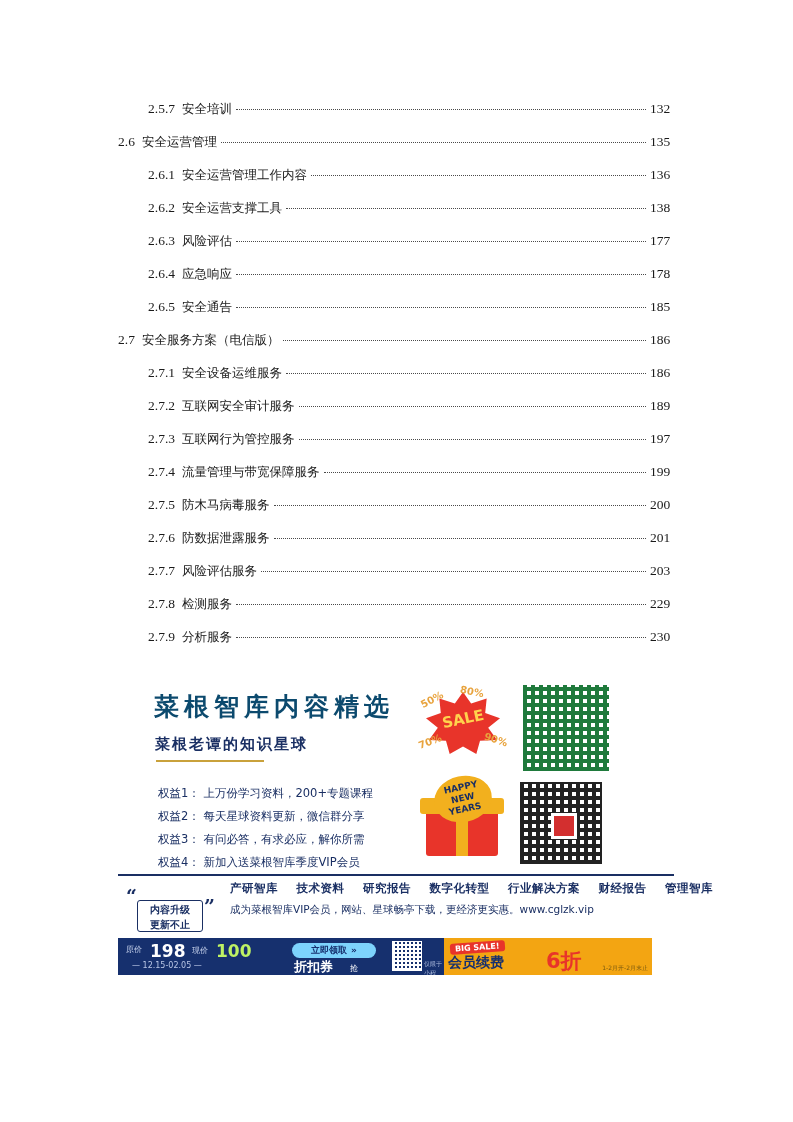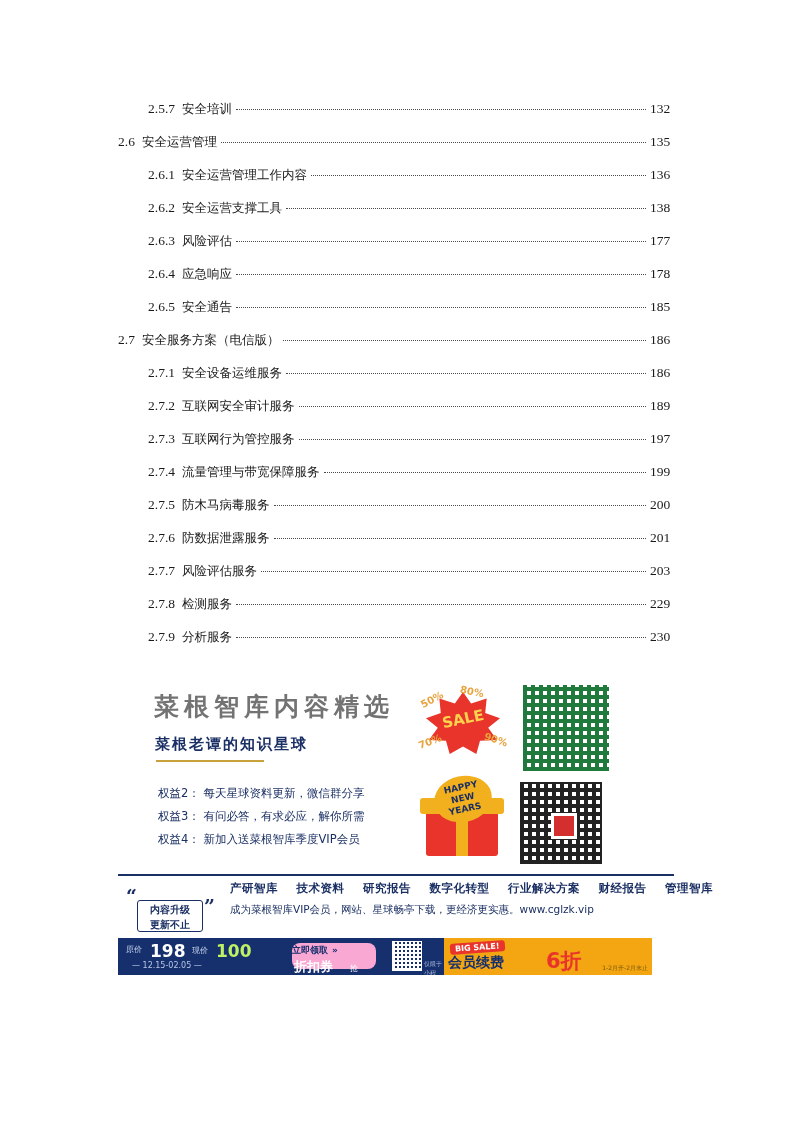--- a/index.html
+++ b/index.html
@@ -80,21 +80,21 @@
     height: 195px;
   }
   .ad-headline {
     position: absolute;
     left: 36px;
     top: 12px;
     font-family: "DejaVu Serif", serif;
     font-weight: bold;
     font-size: 25px;
     letter-spacing: 5px;
-    color: #737373;
+    color: #0c4a6e;
   }
   .ad-sub {
     position: absolute;
     left: 37px;
     top: 57px;
     font-family: "DejaVu Sans", sans-serif;
     font-weight: bold;
     font-size: 15px;
     letter-spacing: 2px;
     color: #1a2f63;
@@ -347,27 +347,28 @@
     position: absolute; left: 14px; top: 23px;
     font-size: 8px; color: #b9c6e6; text-align: right;
   }
   .bn-get {
     position: relative;
     width: 96px;
   }
   .bn-get .pill {
     position: absolute;
     left: 4px; top: 5px;
-    width: 84px; height: 26px;
-    background: #f9a8d4;
+    width: 84px; height: 15px;
+    background: #7dd3fc;
     border-radius: 8px;
     color: #16306e;
     font-family: "DejaVu Sans", sans-serif;
     font-size: 9px;
     font-weight: bold;
+    text-align: center;
     line-height: 15px;
   }
   .bn-get .pill .arrow { color: #16306e; margin-left: 4px; }
   .bn-get .big {
     position: absolute;
     left: 6px; top: 20px;
     font-family: "DejaVu Sans", sans-serif;
     font-size: 13px;
     font-weight: bold;
     color: #fff;
@@ -570,20 +571,21 @@
   </div>
 
   <div class="ad">
     <div class="ad-top">
 
       <div class="ad-headline">菜根智库内容精选</div>
       <div class="ad-sub">菜根老谭的知识星球</div>
       <div class="ad-underline"></div>
 
       <div class="benefits">
+        <div class="benefit">权益1： 上万份学习资料，200+专题课程</div>
         <div class="benefit">权益2： 每天星球资料更新，微信群分享</div>
         <div class="benefit">权益3： 有问必答，有求必应，解你所需</div>
         <div class="benefit">权益4： 新加入送菜根智库季度VIP会员</div>
       </div>
 
       <div class="burst">
         <div class="star"></div>
         <div class="sale-txt">SALE</div>
         <div class="p1">50%</div>
         <div class="p2">80%</div>

